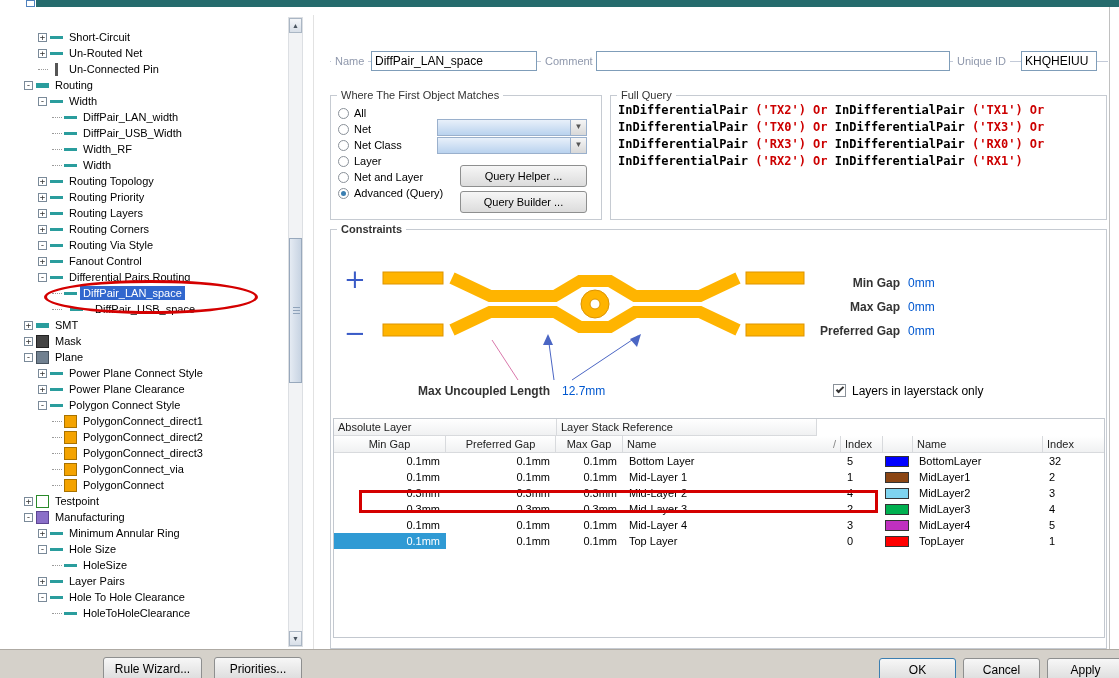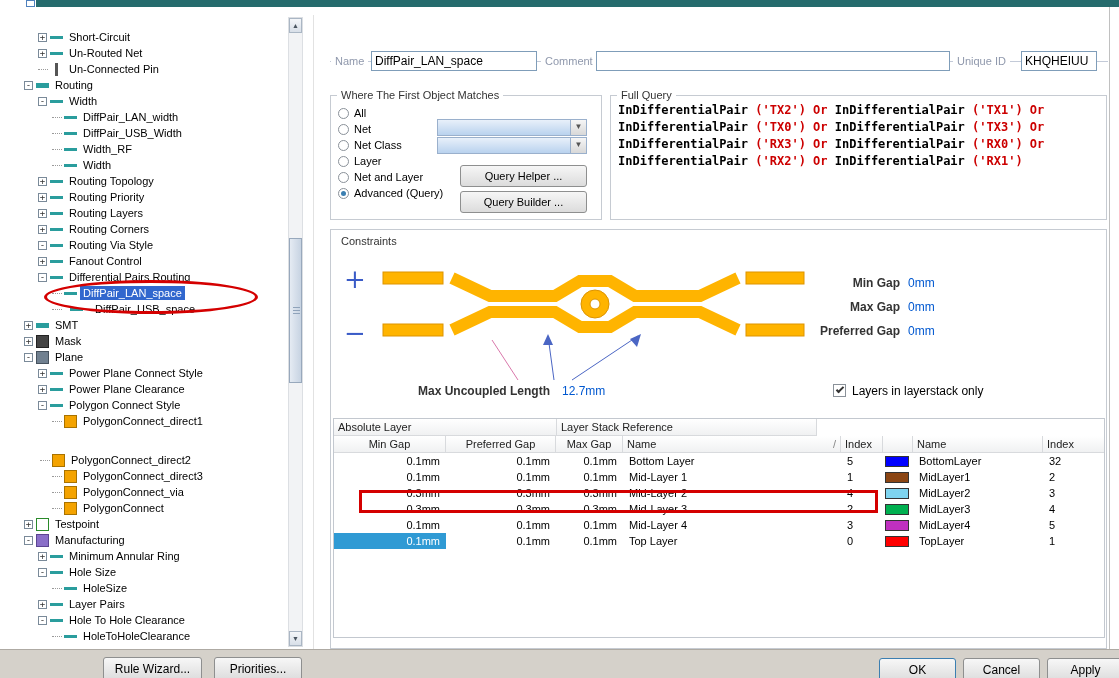--- a/index.html
+++ b/index.html
@@ -222,21 +222,21 @@
         <div class="tree-item" style="padding-left: 38px;">
           <span class="expander">-</span>
           <span class="ti-icon icon-rule"></span>
           <span class="ti-label">Polygon Connect Style</span>
         </div>
         <div class="tree-item" style="padding-left: 52px;">
           <span class="dotline"></span>
           <span class="ti-icon icon-poly"></span>
           <span class="ti-label">PolygonConnect_direct1</span>
         </div>
-        <div class="tree-item" style="padding-left: 40px; margin-top: 23px;">
+        <div class="tree-item" style="padding-left: 52px;">
           <span class="dotline"></span>
           <span class="ti-icon icon-poly"></span>
           <span class="ti-label">PolygonConnect_direct2</span>
         </div>
         <div class="tree-item" style="padding-left: 52px;">
           <span class="dotline"></span>
           <span class="ti-icon icon-poly"></span>
           <span class="ti-label">PolygonConnect_direct3</span>
         </div>
         <div class="tree-item" style="padding-left: 52px;">
@@ -347,21 +347,21 @@
     <div class="gbox" style="left:610px; top:88px; width:497px; height:125px;"></div>
     <div class="gbox-title" style="left:617px; top:82px;">Full Query</div>
     <div class="query-text">
         <div class="q-line"><span>InDifferentialPair </span><span class="q-red">('TX2')</span><span> </span><span class="q-red">Or</span><span> InDifferentialPair </span><span class="q-red">('TX1')</span><span> </span><span class="q-red">Or</span></div>
         <div class="q-line"><span>InDifferentialPair </span><span class="q-red">('TX0')</span><span> </span><span class="q-red">Or</span><span> InDifferentialPair </span><span class="q-red">('TX3')</span><span> </span><span class="q-red">Or</span></div>
         <div class="q-line"><span>InDifferentialPair </span><span class="q-red">('RX3')</span><span> </span><span class="q-red">Or</span><span> InDifferentialPair </span><span class="q-red">('RX0')</span><span> </span><span class="q-red">Or</span></div>
         <div class="q-line"><span>InDifferentialPair </span><span class="q-red">('RX2')</span><span> </span><span class="q-red">Or</span><span> InDifferentialPair </span><span class="q-red">('RX1')</span></div>
       </div>
 
     <div class="gbox" style="left:330px; top:222px; width:777px; height:420px;"></div>
-    <div class="gbox-title" style="left:337px; top:228px;">Constraints</div>
+    <div class="gbox-title" style="left:337px; top:216px;font-weight:bold;">Constraints</div>
 
     <svg style="position:absolute; left:340px; top:245px;" width="470" height="145" viewBox="0 0 470 145">
       <text x="4" y="36" font-size="26" fill="#3a5bc7" font-family="DejaVu Serif, serif">+</text>
       <text x="4" y="90" font-size="26" fill="#3a5bc7" font-family="DejaVu Serif, serif">−</text>
       <g fill="#ffb400" stroke="#dd9400" stroke-width="1">
         <rect x="43" y="20" width="60" height="12"></rect>
         <rect x="43" y="72" width="60" height="12"></rect>
         <rect x="406" y="20" width="58" height="12"></rect>
         <rect x="406" y="72" width="58" height="12"></rect>
       </g>

